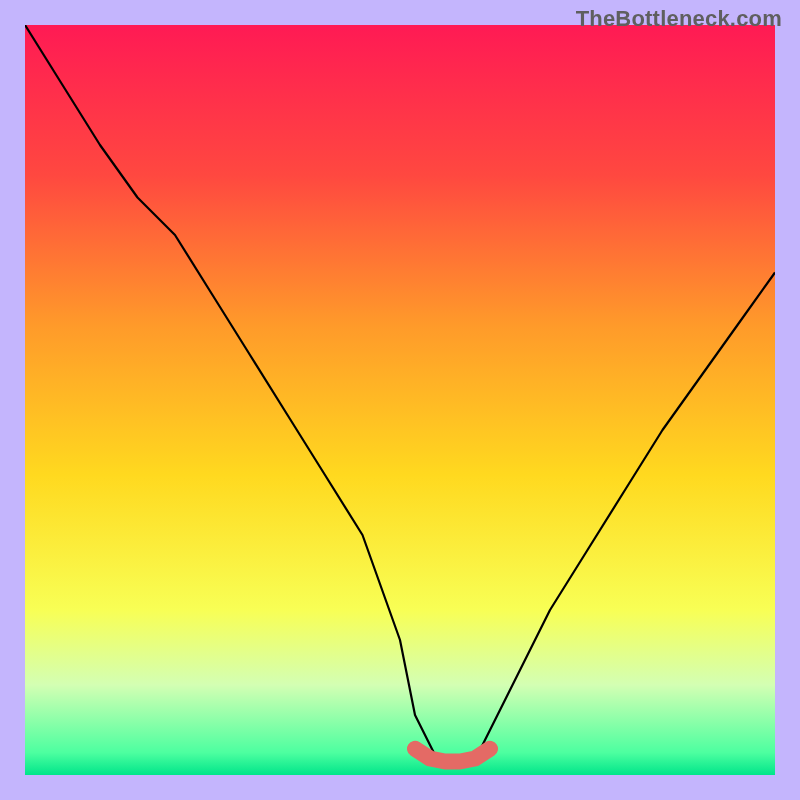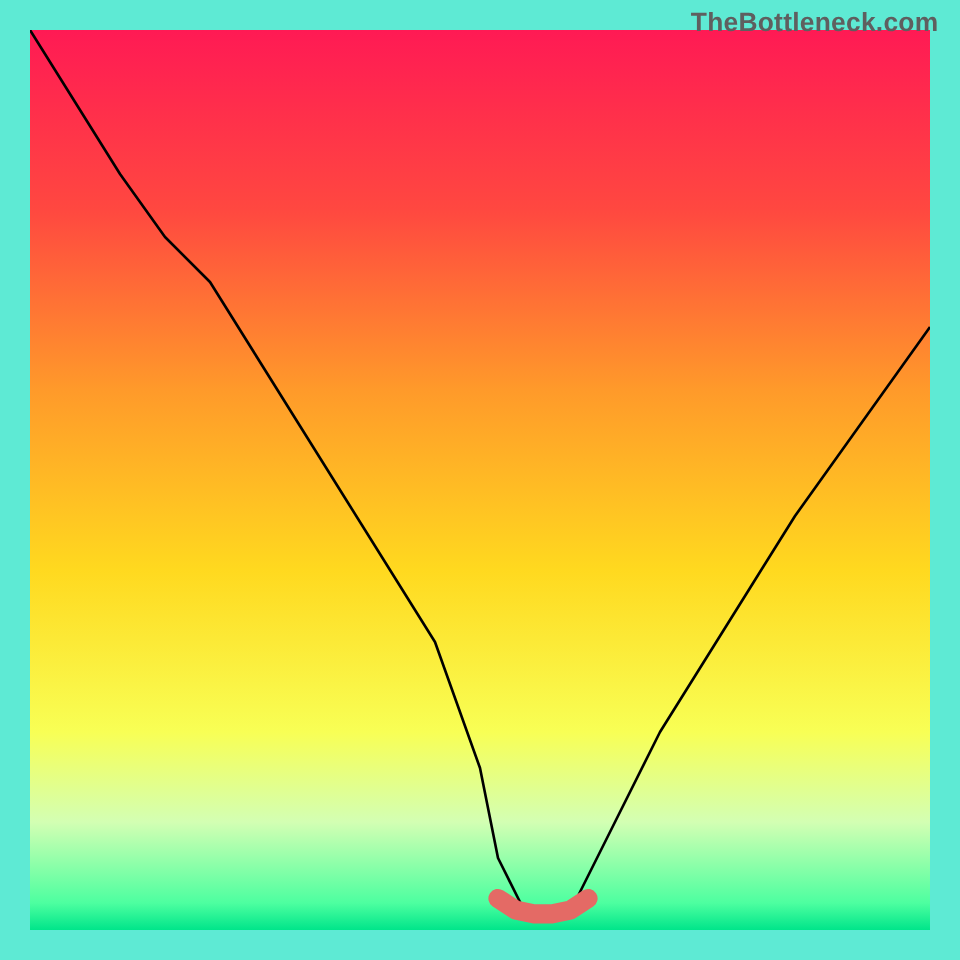--- a/index.html
+++ b/index.html
@@ -8,21 +8,21 @@
     background: #000;
     width: 800px;
     height: 800px;
     overflow: hidden;
     font-family: Arial, sans-serif;
   }
   .container {
     position: relative;
     width: 800px;
     height: 800px;
-    background: #5eead4;
+    background: #c4b5fd;
   }
   .watermark {
     position: absolute;
     top: 6px;
     right: 18px;
     color: #5f5f5f;
     font-size: 22px;
     font-weight: bold;
     z-index: 10;
     letter-spacing: 0.2px;

